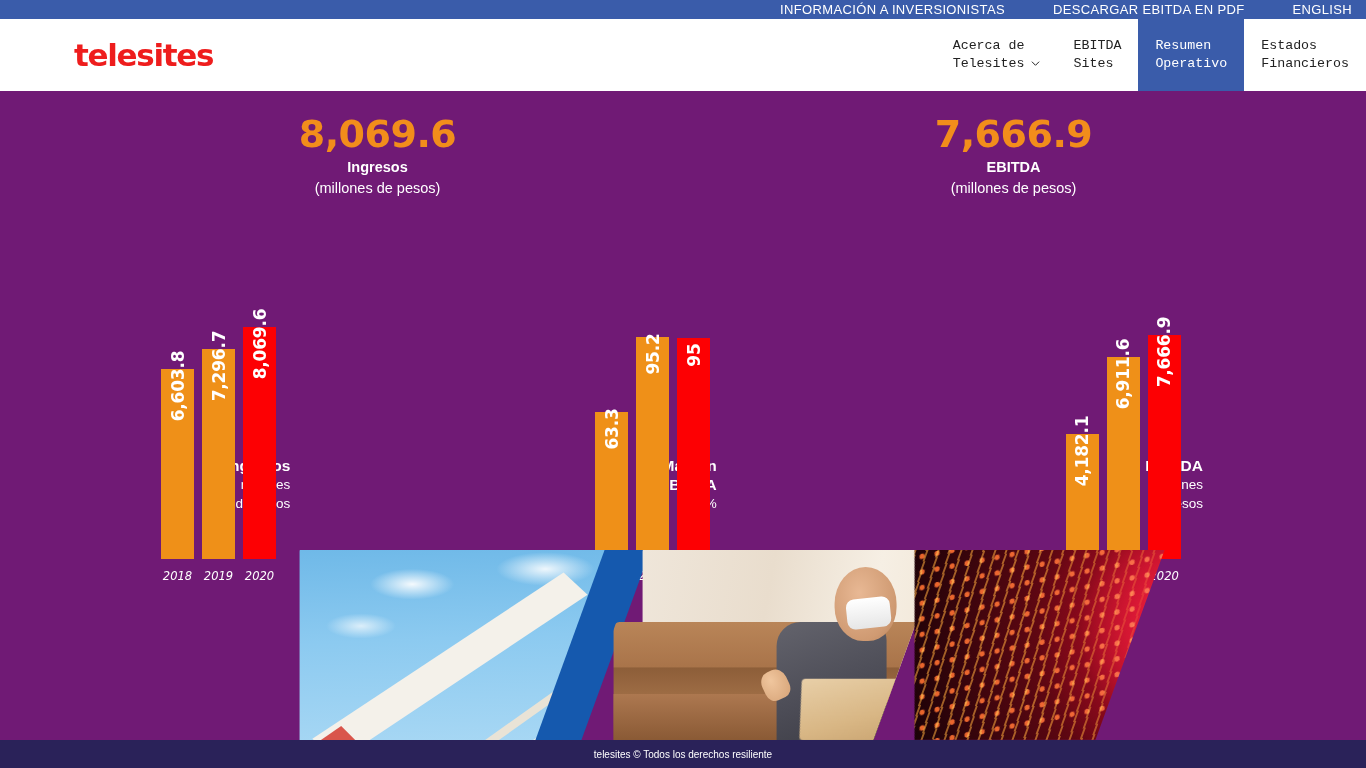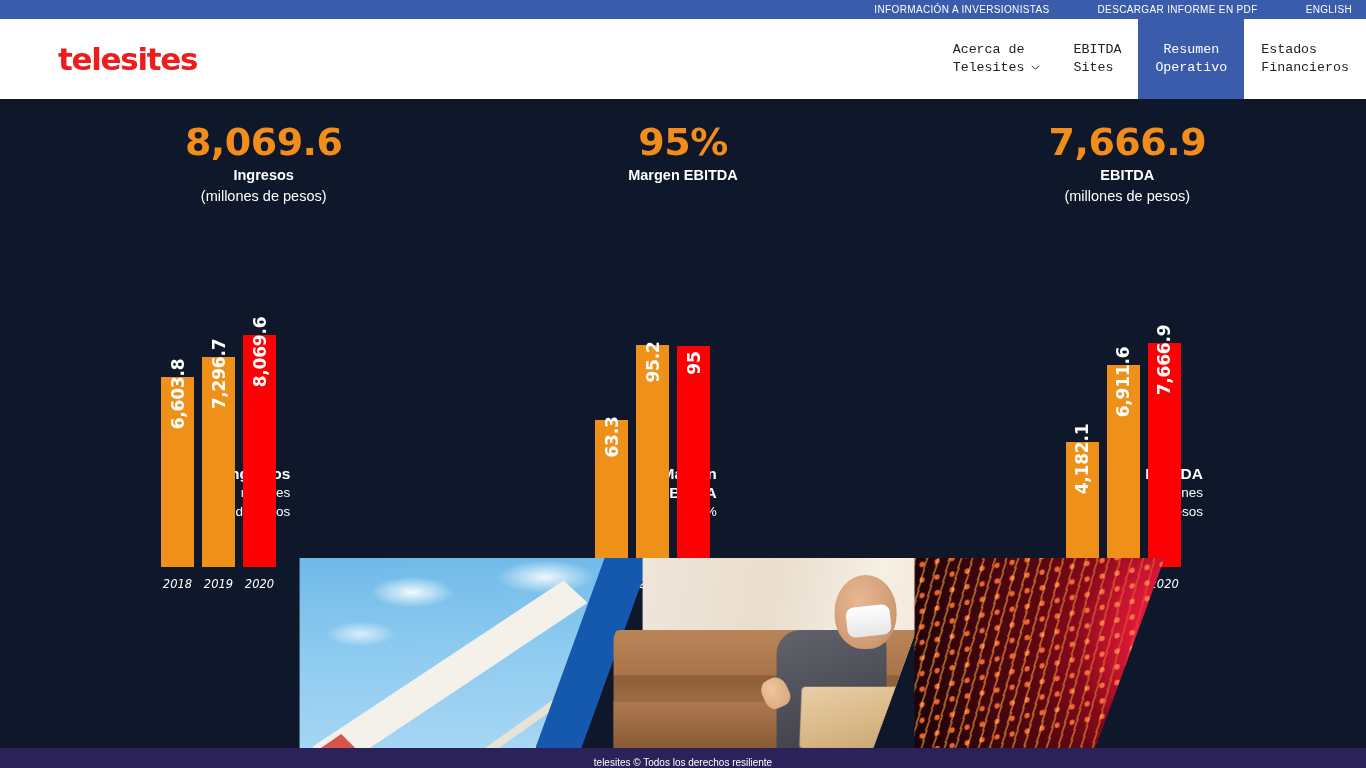--- a/index.html
+++ b/index.html
@@ -12,51 +12,51 @@
   }
 
   
   .topbar{
     height:19px; background:#3a5caa; width:100%;
     display:flex; align-items:center; justify-content:flex-end;
     padding-right:14px;
   }
   .topbar a{
     color:#ffffff; text-decoration:none;
-    font-size:10px; letter-spacing:.35px;
+    font-size:13px; letter-spacing:.35px;
     margin-left:48px; white-space:nowrap;
   }
 
   
   .header{
-    height:80px; background:#ffffff; width:100%;
-    display:flex; align-items:stretch; position:relative;
+    height:72px; background:#ffffff; width:100%;
+    display:flex; align-items:stretch; position:relative;padding-left:16px;
   }
   .logo-wrap{
     display:flex; align-items:center; padding-left:58px; flex:0 0 auto;
   }
   .logo{
     color:#ee1d1d; font-size:31px; font-weight:bold;
     letter-spacing:-1.3px; font-family:"DejaVu Sans", sans-serif;
   }
   .nav{
     margin-left:auto; display:flex; align-items:stretch; height:100%;font-family:Liberation Mono, monospace;
   }
   .nav-item{
     display:flex; flex-direction:column; justify-content:center;
     padding:0 17px; color:#222222; font-size:13.3px; line-height:18px;
     cursor:pointer; white-space:nowrap; text-align:left;
   }
-  .nav-item.active{ background:#3a5caa; color:#ffffff;align-items:center; }
+  .nav-item.active{ background:#3a5caa; color:#ffffff; }
   .nav-item .l2{ display:flex; align-items:center; gap:6px; }
   .caret{ display:inline-block; width:9px; height:9px; position:relative; top:-1px;}
   .caret svg{ display:block; }
 
   
-  .main{ width:100%; height:677px; background:#0f172a; position:relative; }
+  .main{ width:100%; height:677px; background:#701a75; position:relative; }
 
   
   .kpis{ display:flex; width:100%; padding-top:20px; }
   .kpi{ flex:1 1 0; text-align:center; }
   .kpi .big{
     color:#f28d1b; font-size:38px; font-weight:bold; line-height:46px;
     font-family:"DejaVu Sans", sans-serif; letter-spacing:-.5px;
   }
   .kpi .sub1{ font-size:14.5px; font-weight:bold; line-height:21px; }
   .kpi .sub2{ font-size:14.5px; font-weight:normal; line-height:21px; }
@@ -213,21 +213,21 @@
     display:flex; align-items:center; justify-content:center;
     background:#2a2259;
   }
   .footer span{ font-size:10px; color:#ffffff; }
 </style>
 </head>
 <body>
 
 <div class="topbar">
   <a href="#">INFORMACIÓN A INVERSIONISTAS</a>
-  <a href="#">DESCARGAR INFORME EN PDF</a>
+  <a href="#">DESCARGAR EBITDA EN PDF</a>
   <a href="#">ENGLISH</a>
 </div>
 
 <div class="header">
   <div class="logo-wrap">
     <div class="logo">telesites</div>
   </div>
   <nav class="nav">
 
     <div class="nav-item">
@@ -263,25 +263,20 @@
   </nav>
 </div>
 
 <div class="main">
 
   <div class="kpis">
     <div class="kpi kpi-left">
       <div class="big">8,069.6</div>
       <div class="sub1">Ingresos</div>
       <div class="sub2">(millones de pesos)</div>
-    </div>
-    <div class="kpi kpi-mid">
-      <div class="big">95%</div>
-      <div class="sub1">Margen EBITDA</div>
-      <div class="sub2"></div>
     </div>
     <div class="kpi kpi-right">
       <div class="big">7,666.9</div>
       <div class="sub1">EBITDA</div>
       <div class="sub2">(millones de pesos)</div>
     </div>
   </div>
 
   <div class="charts">
 

